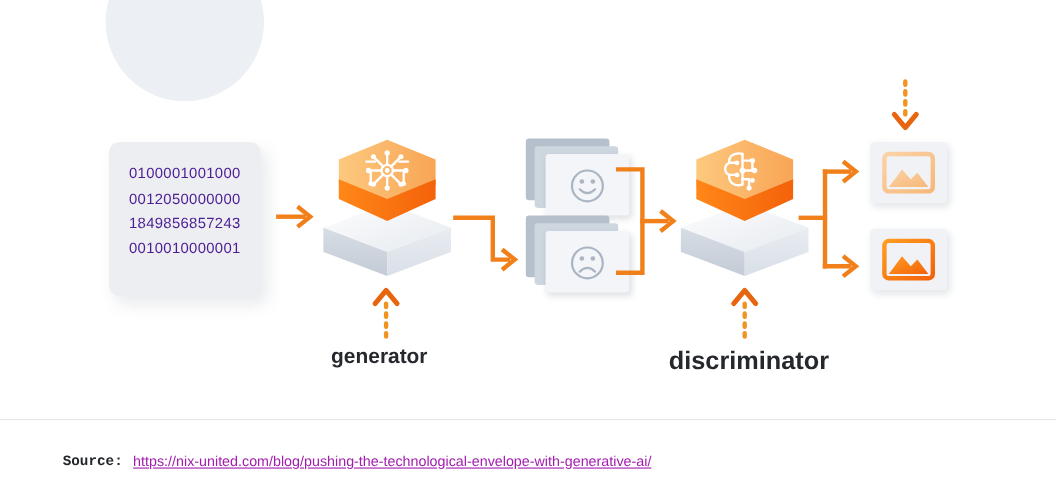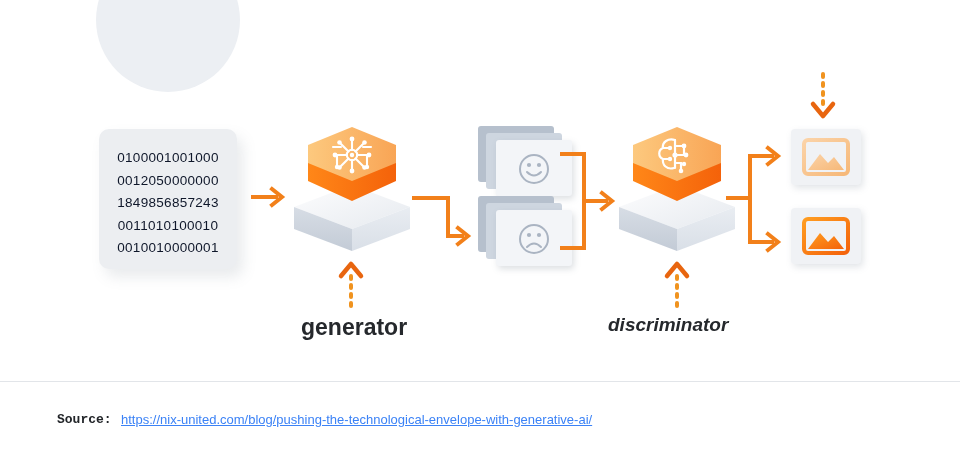--- a/index.html
+++ b/index.html
@@ -38,21 +38,21 @@
     height: 140px;
     background: #eceef1;
     border-radius: 10px;
     box-shadow: 6px 8px 14px rgba(120,130,145,0.16);
   }
   .noise-lines {
     position: absolute;
     left: 0; top: 18px;
     width: 100%;
     text-align: center;
-    color: #0f172a;
+    color: #4c1d95;
     font-size: 13.5px;
     line-height: 22.5px;
     letter-spacing: 0.3px;
     font-family: "Liberation Sans", sans-serif;
   }
   .noise-lines div { white-space: nowrap; }
 
   
   .cube {
     position: absolute;
@@ -108,59 +108,58 @@
   }
   .thumb .pic { position: absolute; left: 11px; top: 9px; width: 48px; height: 38px; }
 
   
   .lbl {
     position: absolute;
     font-weight: bold;
     color: #25282c;
     white-space: nowrap;
   }
-  .lbl-generator { left: 301px; top: 314px; font-size: 23px; }
-  .lbl-discriminator { left: 608px; top: 314px; font-size: 19px; font-style: italic; }
+  .lbl-generator { left: 301px; top: 314px; font-size: 19px; }
+  .lbl-discriminator { left: 608px; top: 314px; font-size: 23px; }
   .lbl-real-image { left: 768px; top: 40px; font-size: 19px; }
 
   
   .footer-rule {
     position: absolute;
     left: 0; top: 381px;
     width: 960px; height: 1px;
     background: #e2e5e9;
   }
   .footer-label {
     position: absolute;
     left: 57px; top: 412px;
     font-size: 13px; font-weight: bold; color: #222529; font-family: Liberation Mono, monospace;
   }
   .footer-link {
     position: absolute;
     left: 121px; top: 412px;
-    font-size: 13px; color: #3b82f6;
+    font-size: 13px; color: #a21caf;
     text-decoration: underline;
   }
 
   svg { display: block; overflow: visible; }
   .conn { position: absolute; }
 </style>
 </head>
 <body>
 
 <div id="page">
 
   <div class="decor-circle"></div>
 
   <div class="noise-panel">
     <div class="noise-lines">
       <div>0100001001000</div>
       <div>0012050000000</div>
       <div>1849856857243</div>
-      <div>0011010100010</div>
       <div>0010010000001</div>
     </div>
   </div>
 
   <div class="conn" style="left:252px; top:186px;">
     <svg width="34" height="22" viewBox="0 0 34 22">
       <path d="M1 11 H24" stroke="#f2801a" stroke-width="4" fill="none" stroke-linecap="square"></path>
       <path d="M20 3 L30 11 L20 19" stroke="#f2801a" stroke-width="4" fill="none" stroke-linejoin="miter" stroke-linecap="square"></path>
     </svg>
   </div>

